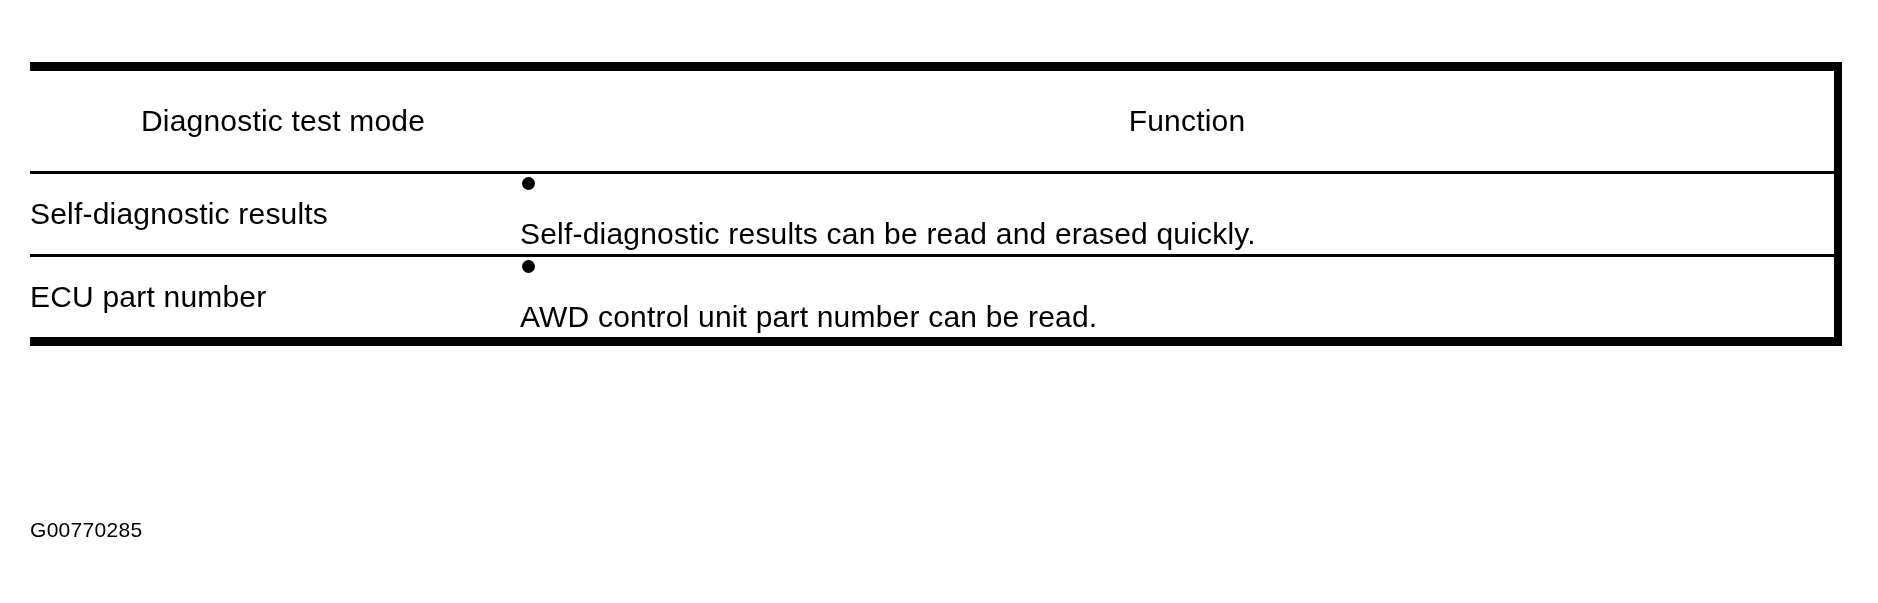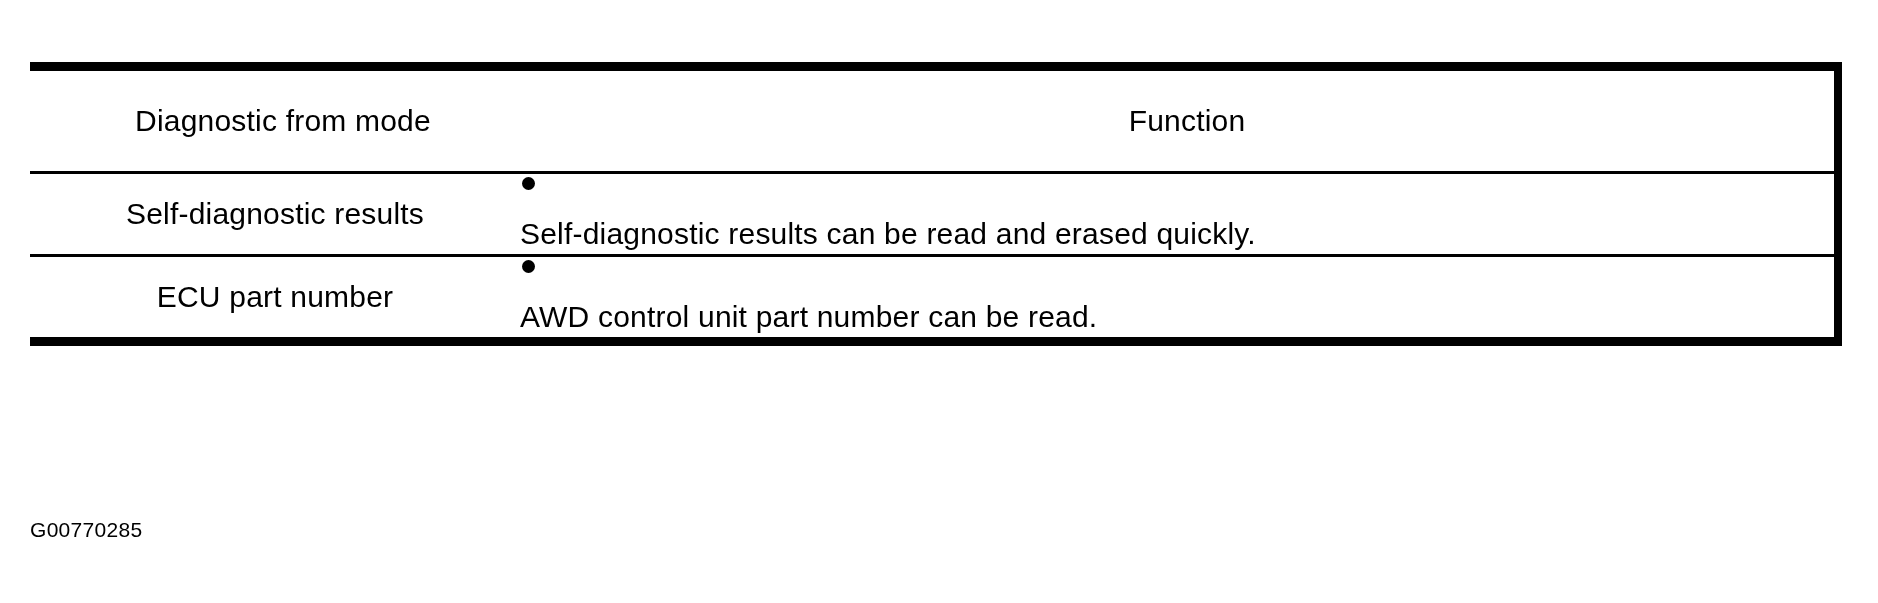--- a/index.html
+++ b/index.html
@@ -64,21 +64,20 @@
 
   
   .tbl tr + tr td,
   .tbl tr + tr th {
     border-top: 3px solid #000000;
   }
 
   
   .cell-mode {
     border-right: 3px solid #000000;
-    text-align: center;
   }
 
   .cell-mode {
     padding: 10px 16px 10px 22px;
     font-size: 30px;
     line-height: 1.25;
     letter-spacing: 0.2px;
   }
   .cell-func {
     padding: 10px 20px 10px 24px;
@@ -144,21 +143,21 @@
 
     <div class="rule-heavy-top"></div>
 
     <table class="tbl">
       <colgroup>
         <col class="c-mode">
         <col class="c-func">
       </colgroup>
       <tbody>
         <tr class="hdr">
-          <th class="cell-mode">Diagnostic from mode</th>
+          <th class="cell-mode">Diagnostic test mode</th>
           <th class="cell-func">Function</th>
         </tr>
 
         <tr class="row-short">
           <td class="cell-mode">Self-diagnostic results</td>
           <td class="cell-func">
             <span class="bullet-line">
               <span class="bullet-dot"></span>
               <span class="bullet-text">Self-diagnostic results can be read and erased quickly.</span>
             </span>

